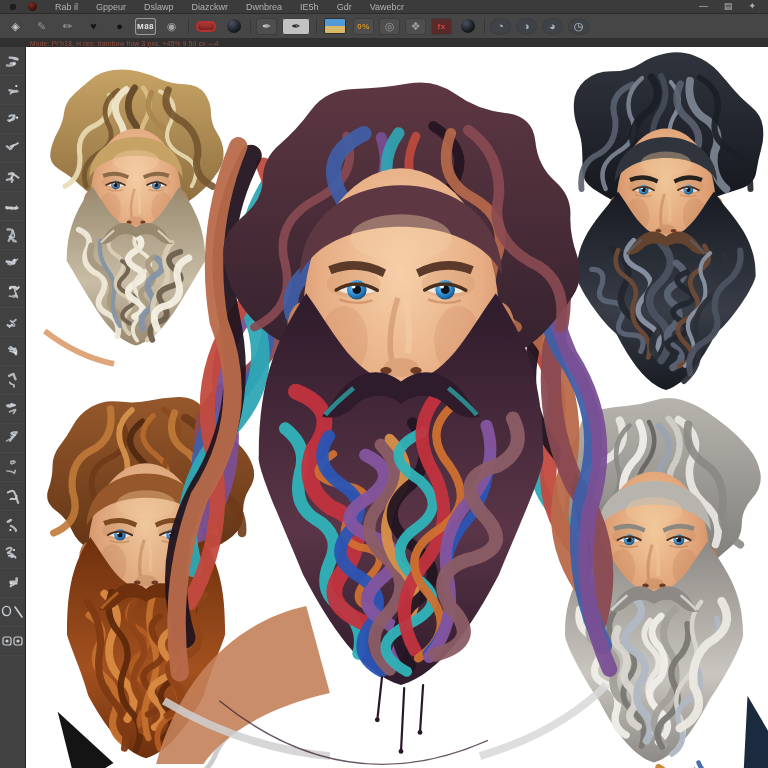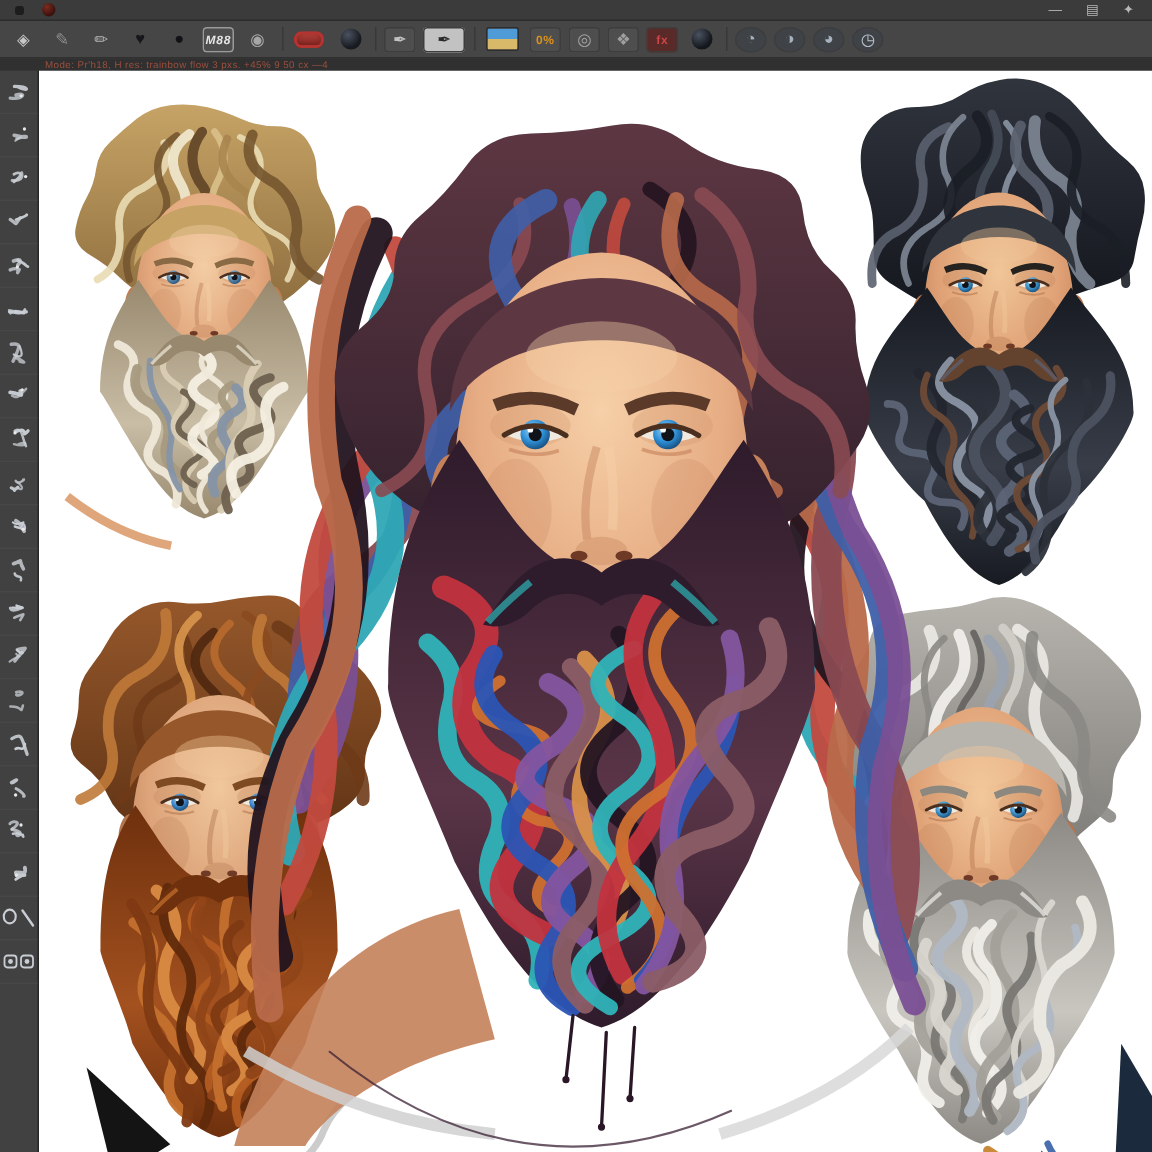--- a/index.html
+++ b/index.html
@@ -38,34 +38,44 @@
   
   #canvas{position:absolute;left:26px;top:47px;width:742px;height:721px;background:#ffffff;}
   #art{width:100%;height:100%;display:block;}
 </style>
 </head>
 <body>
 
 <div id="menubar">
   <div id="app-dot"></div>
   <div id="app-icon"></div>
+  <div id="menu-items" style="display: flex;">
+      <span class="menu-item">Rab il</span>
+      <span class="menu-item">Gppeur</span>
+      <span class="menu-item">Dslawp</span>
+      <span class="menu-item">Diazckwr</span>
+      <span class="menu-item">Dwnbrea</span>
+      <span class="menu-item">IE5h</span>
+      <span class="menu-item">Gdr</span>
+      <span class="menu-item">Vawebcr</span>
+    </div>
   <div id="menu-right">
       <span class="win-ctl">—</span>
       <span class="win-ctl">▤</span>
       <span class="win-ctl">✦</span>
     </div>
 </div>
 
 <div id="optionsbar">
     <div class="opt-btn opt-plain" style="color: rgb(198, 198, 198);">◈</div>
     <div class="opt-btn opt-plain" style="color: rgb(143, 143, 143);">✎</div>
     <div class="opt-btn opt-plain" style="color: rgb(179, 179, 179);">✏</div>
     <div class="opt-btn opt-plain" style="color: rgb(23, 23, 27);">♥</div>
     <div class="opt-btn opt-plain" style="color: rgb(18, 18, 22);">●</div>
-    <div class="opt-btn" style="box-shadow: rgb(154, 154, 154) 0px 0px 0px 1px inset; font-style: italic;">
+    <div class="opt-btn" style="box-shadow: rgb(154, 154, 154) 0px 0px 0px 1px inset;">
       <span class="opt-label" style="color: rgb(230, 230, 230);">M88</span>
     </div>
     <div class="opt-btn opt-plain" style="color: rgb(166, 166, 166);">◉</div>
     <div class="opt-sep"></div>
     <div class="opt-btn opt-plain">
       <div class="pill" style="background: linear-gradient(rgb(200, 75, 66), rgb(110, 28, 26)); box-shadow: rgb(179, 52, 48) 0px 0px 0px 2px inset, rgb(110, 28, 26) 0px 0px 6px inset;"></div>
     </div>
     <div class="opt-btn opt-plain">
       <div class="sphere" style="background: radial-gradient(circle at 35% 30%, rgb(74, 82, 96), rgb(23, 26, 32) 65%);"></div>
     </div>

